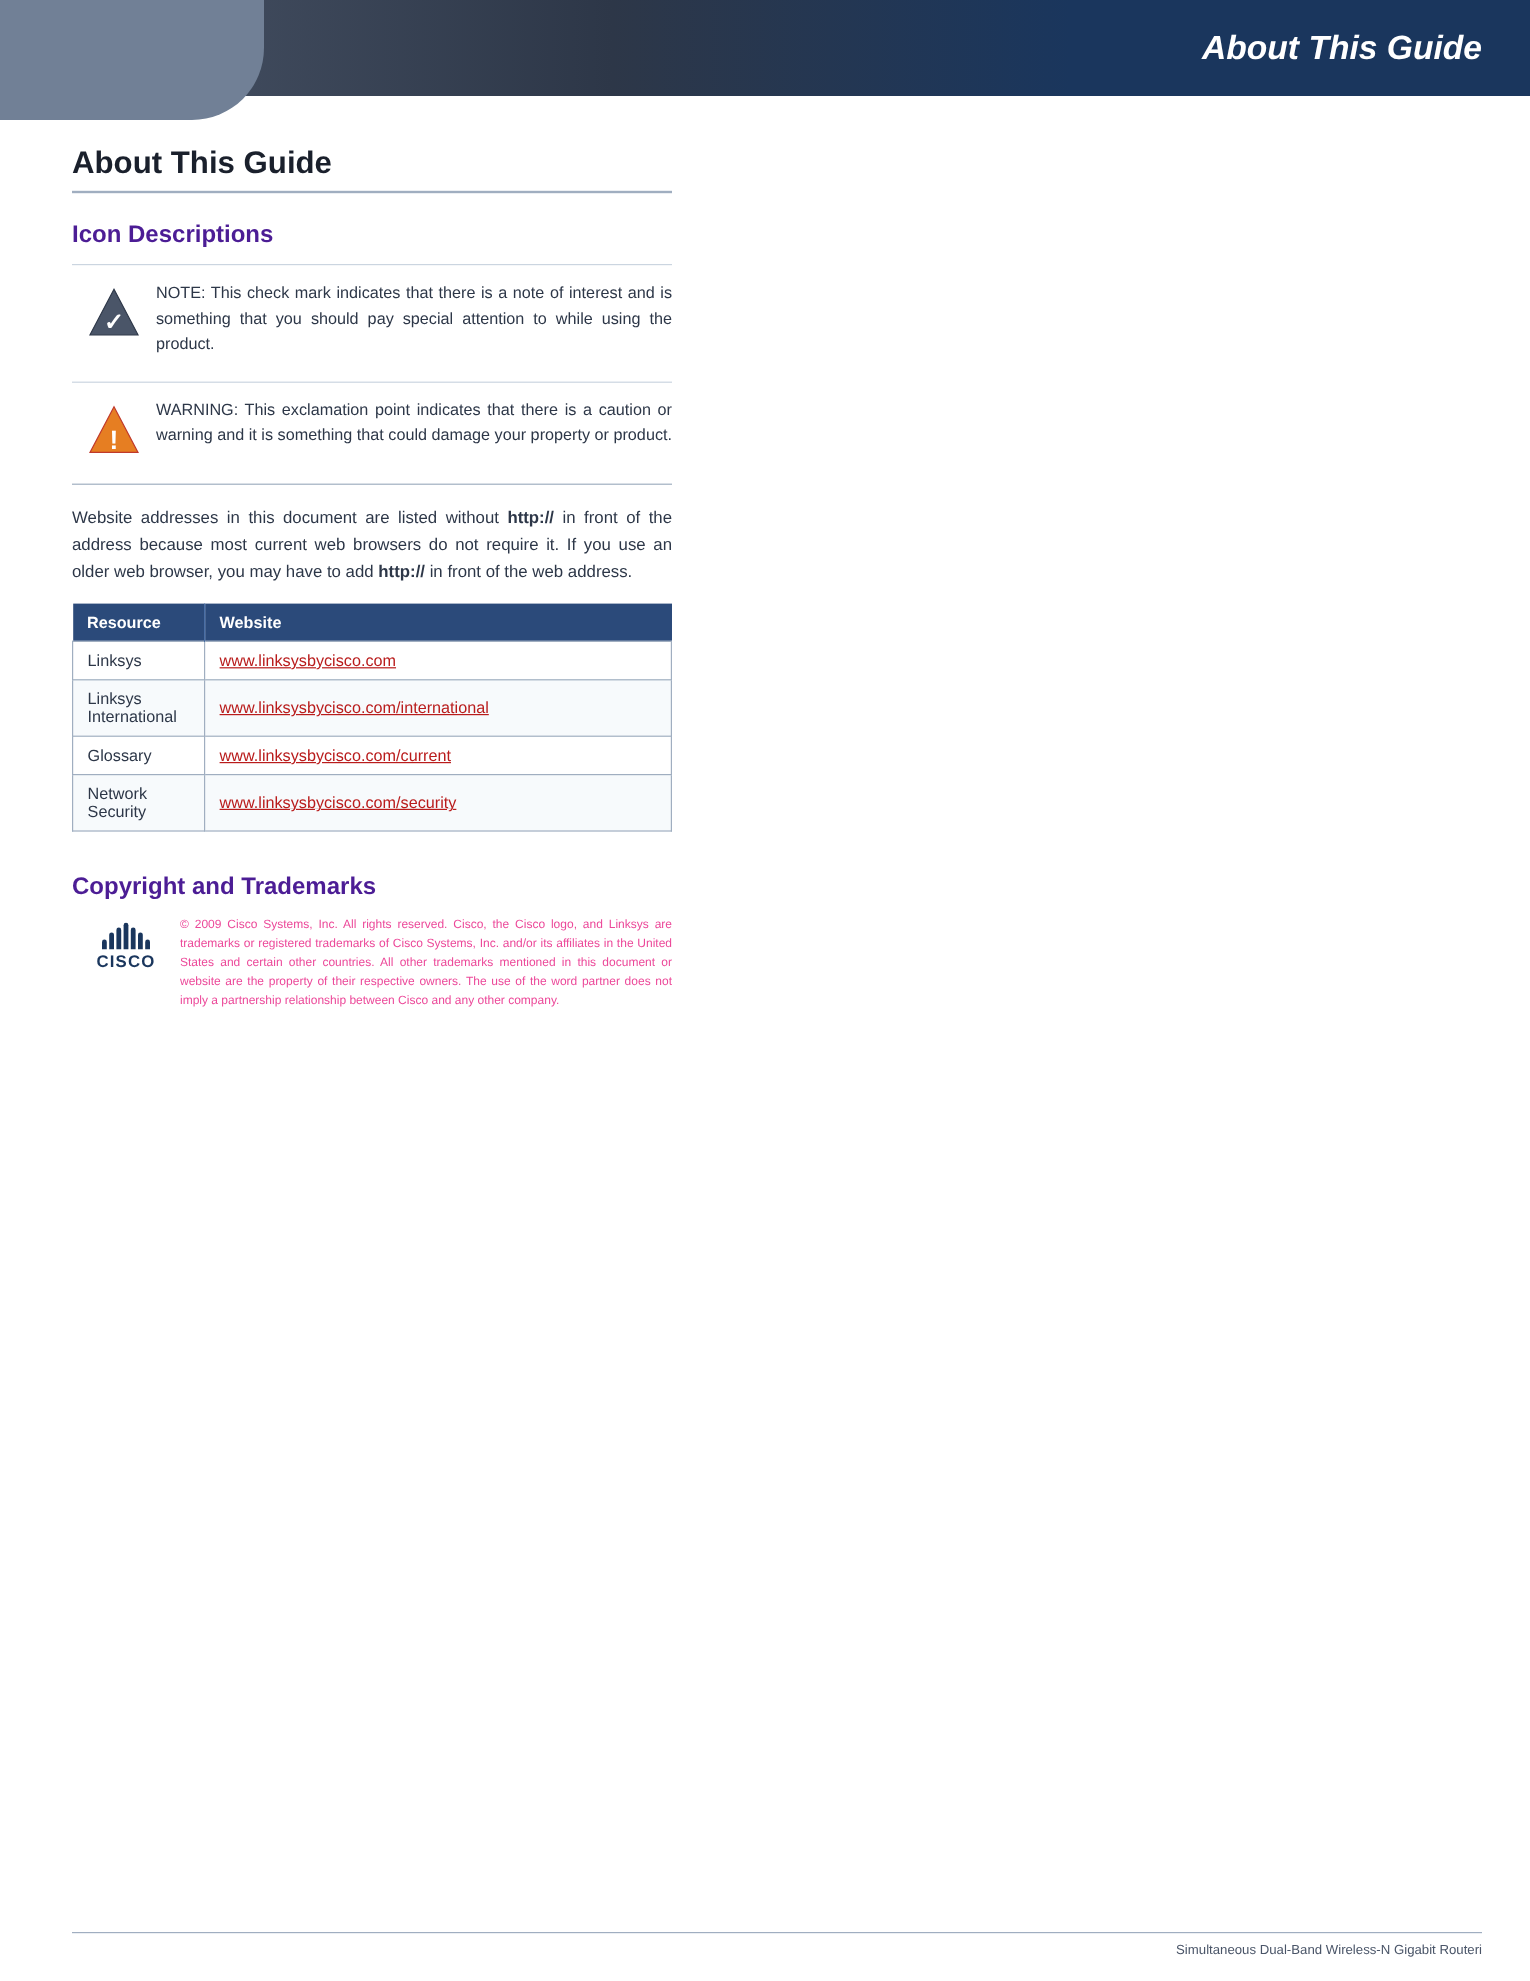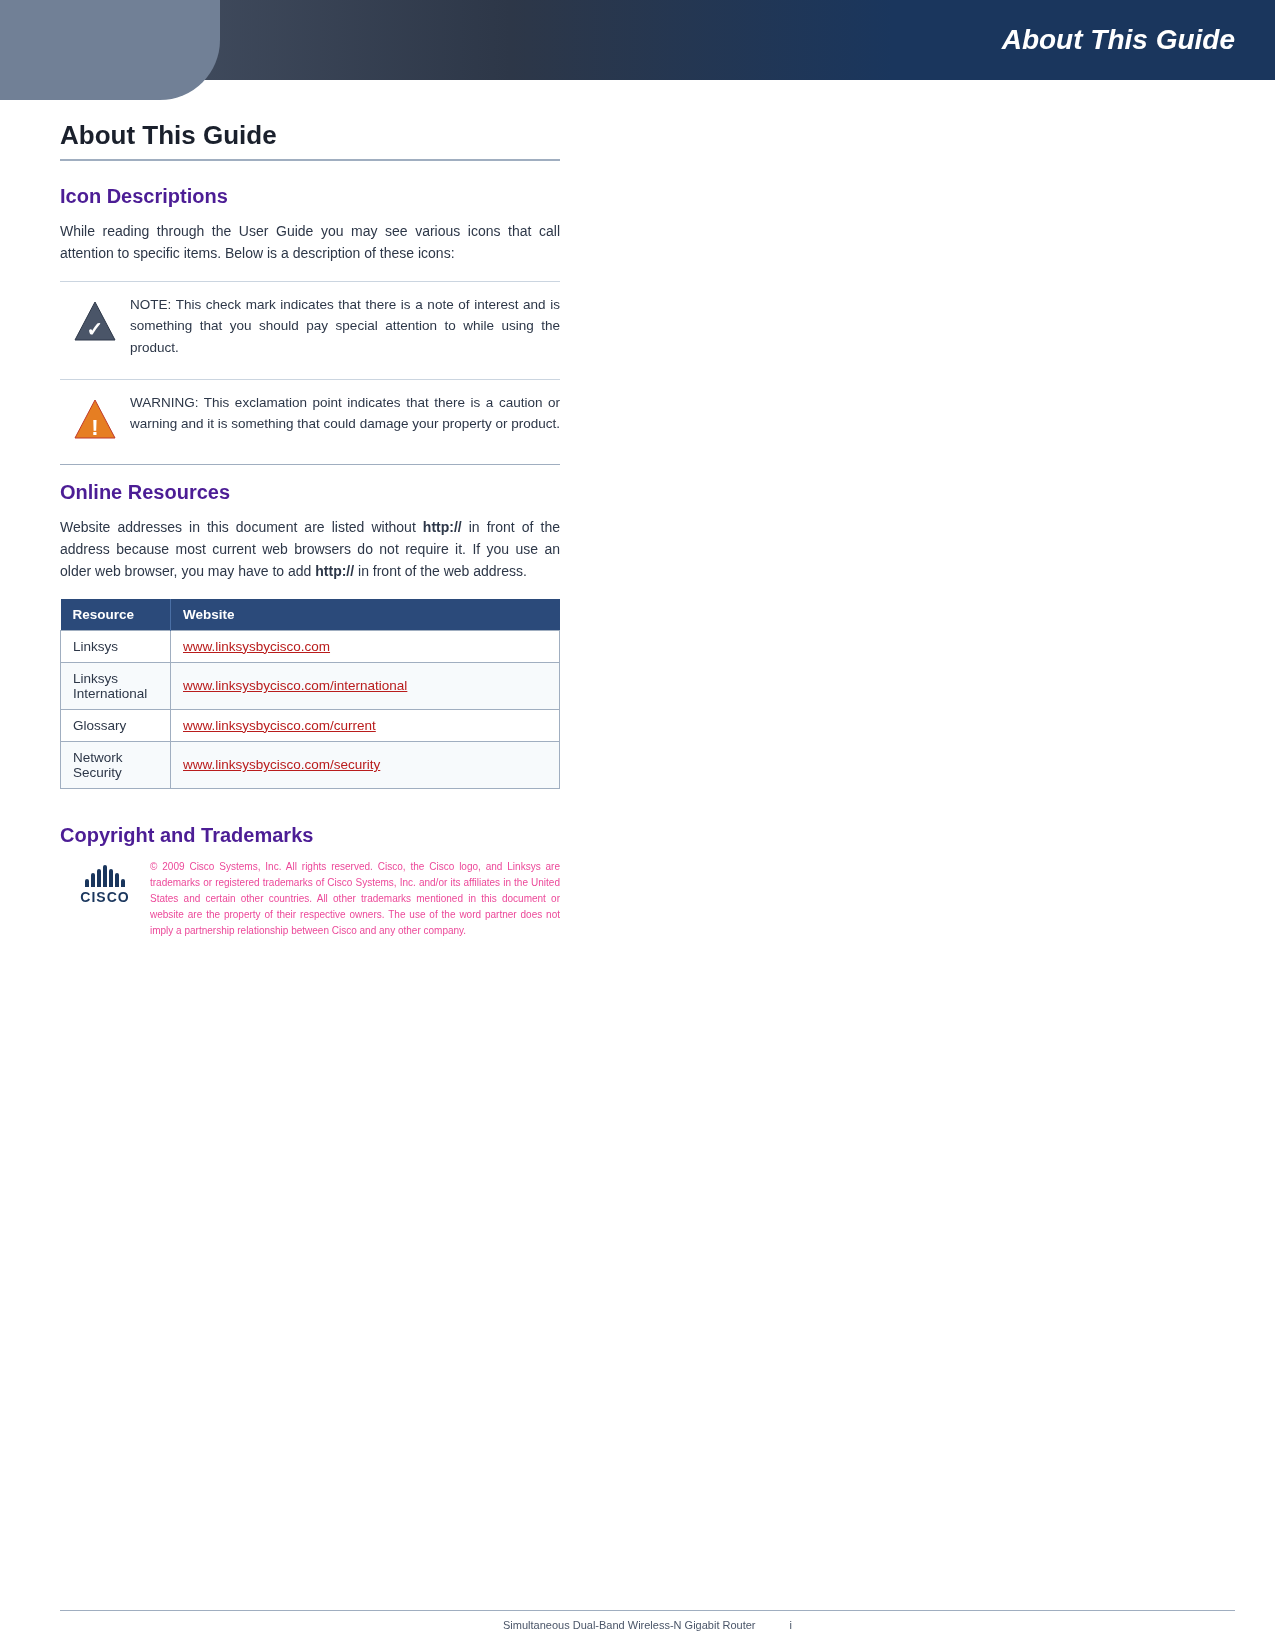--- a/index.html
+++ b/index.html
@@ -201,25 +201,24 @@
       text-align: justify;
     }
 
     
     .footer {
       position: absolute;
       bottom: 20px;
       left: 60px;
       right: 40px;
       display: flex;
-      justify-content: center;
+      justify-content: flex-end;
       align-items: center;
       border-top: 1px solid #a0aec0;
       padding-top: 8px;
-      gap: 34px;
     }
     .footer-left {
       font-size: 11px;
       color: #4a5568;
     }
     .footer-right {
       font-size: 11px;
       color: #4a5568;
     }
 
@@ -236,21 +235,20 @@
 <div class="header-bar">
   <div class="sidebar-accent"></div>
   <span class="header-title">About This Guide</span>
 </div>
 
 <div class="main-content">
 
   <h1 class="page-title">About This Guide</h1>
 
   <h2 class="section-title">Icon Descriptions</h2>
-  <p class="body-text">While reading through the User Guide you may see various icons that call attention to specific items. Below is a description of these icons:</p>
 
   <div class="icon-block">
     <div class="icon-area">
 
       <svg class="note-icon" viewBox="0 0 48 48" xmlns="http://www.w3.org/2000/svg">
         <polygon points="24,4 44,42 4,42" fill="#4a5568" stroke="#2d3748" stroke-width="1"></polygon>
         <text x="24" y="38" text-anchor="middle" font-size="20" font-weight="bold" fill="white">✓</text>
       </svg>
     </div>
     <p class="icon-desc-text">
@@ -269,21 +267,20 @@
     </div>
     <p class="icon-desc-text">
       <span class="label">WARNING:</span>
       <span> This exclamation point indicates that there is a caution or warning and it is something that could damage your property or product.</span>
     </p>
   </div>
 
 
   <hr class="section-divider">
 
-  <h2 class="section-title">Online Resources</h2>
   <p class="body-text">
     <span>Website addresses in this document are listed without </span><strong>http://</strong><span> in front of the address because most current web browsers do not require it. If you use an older web browser, you may have to add </span><strong>http://</strong><span> in front of the web address.</span>
   </p>
 
   <table class="resources-table">
     <thead>
       <tr>
         <th>Resource</th>
         <th>Website</th>
       </tr>

